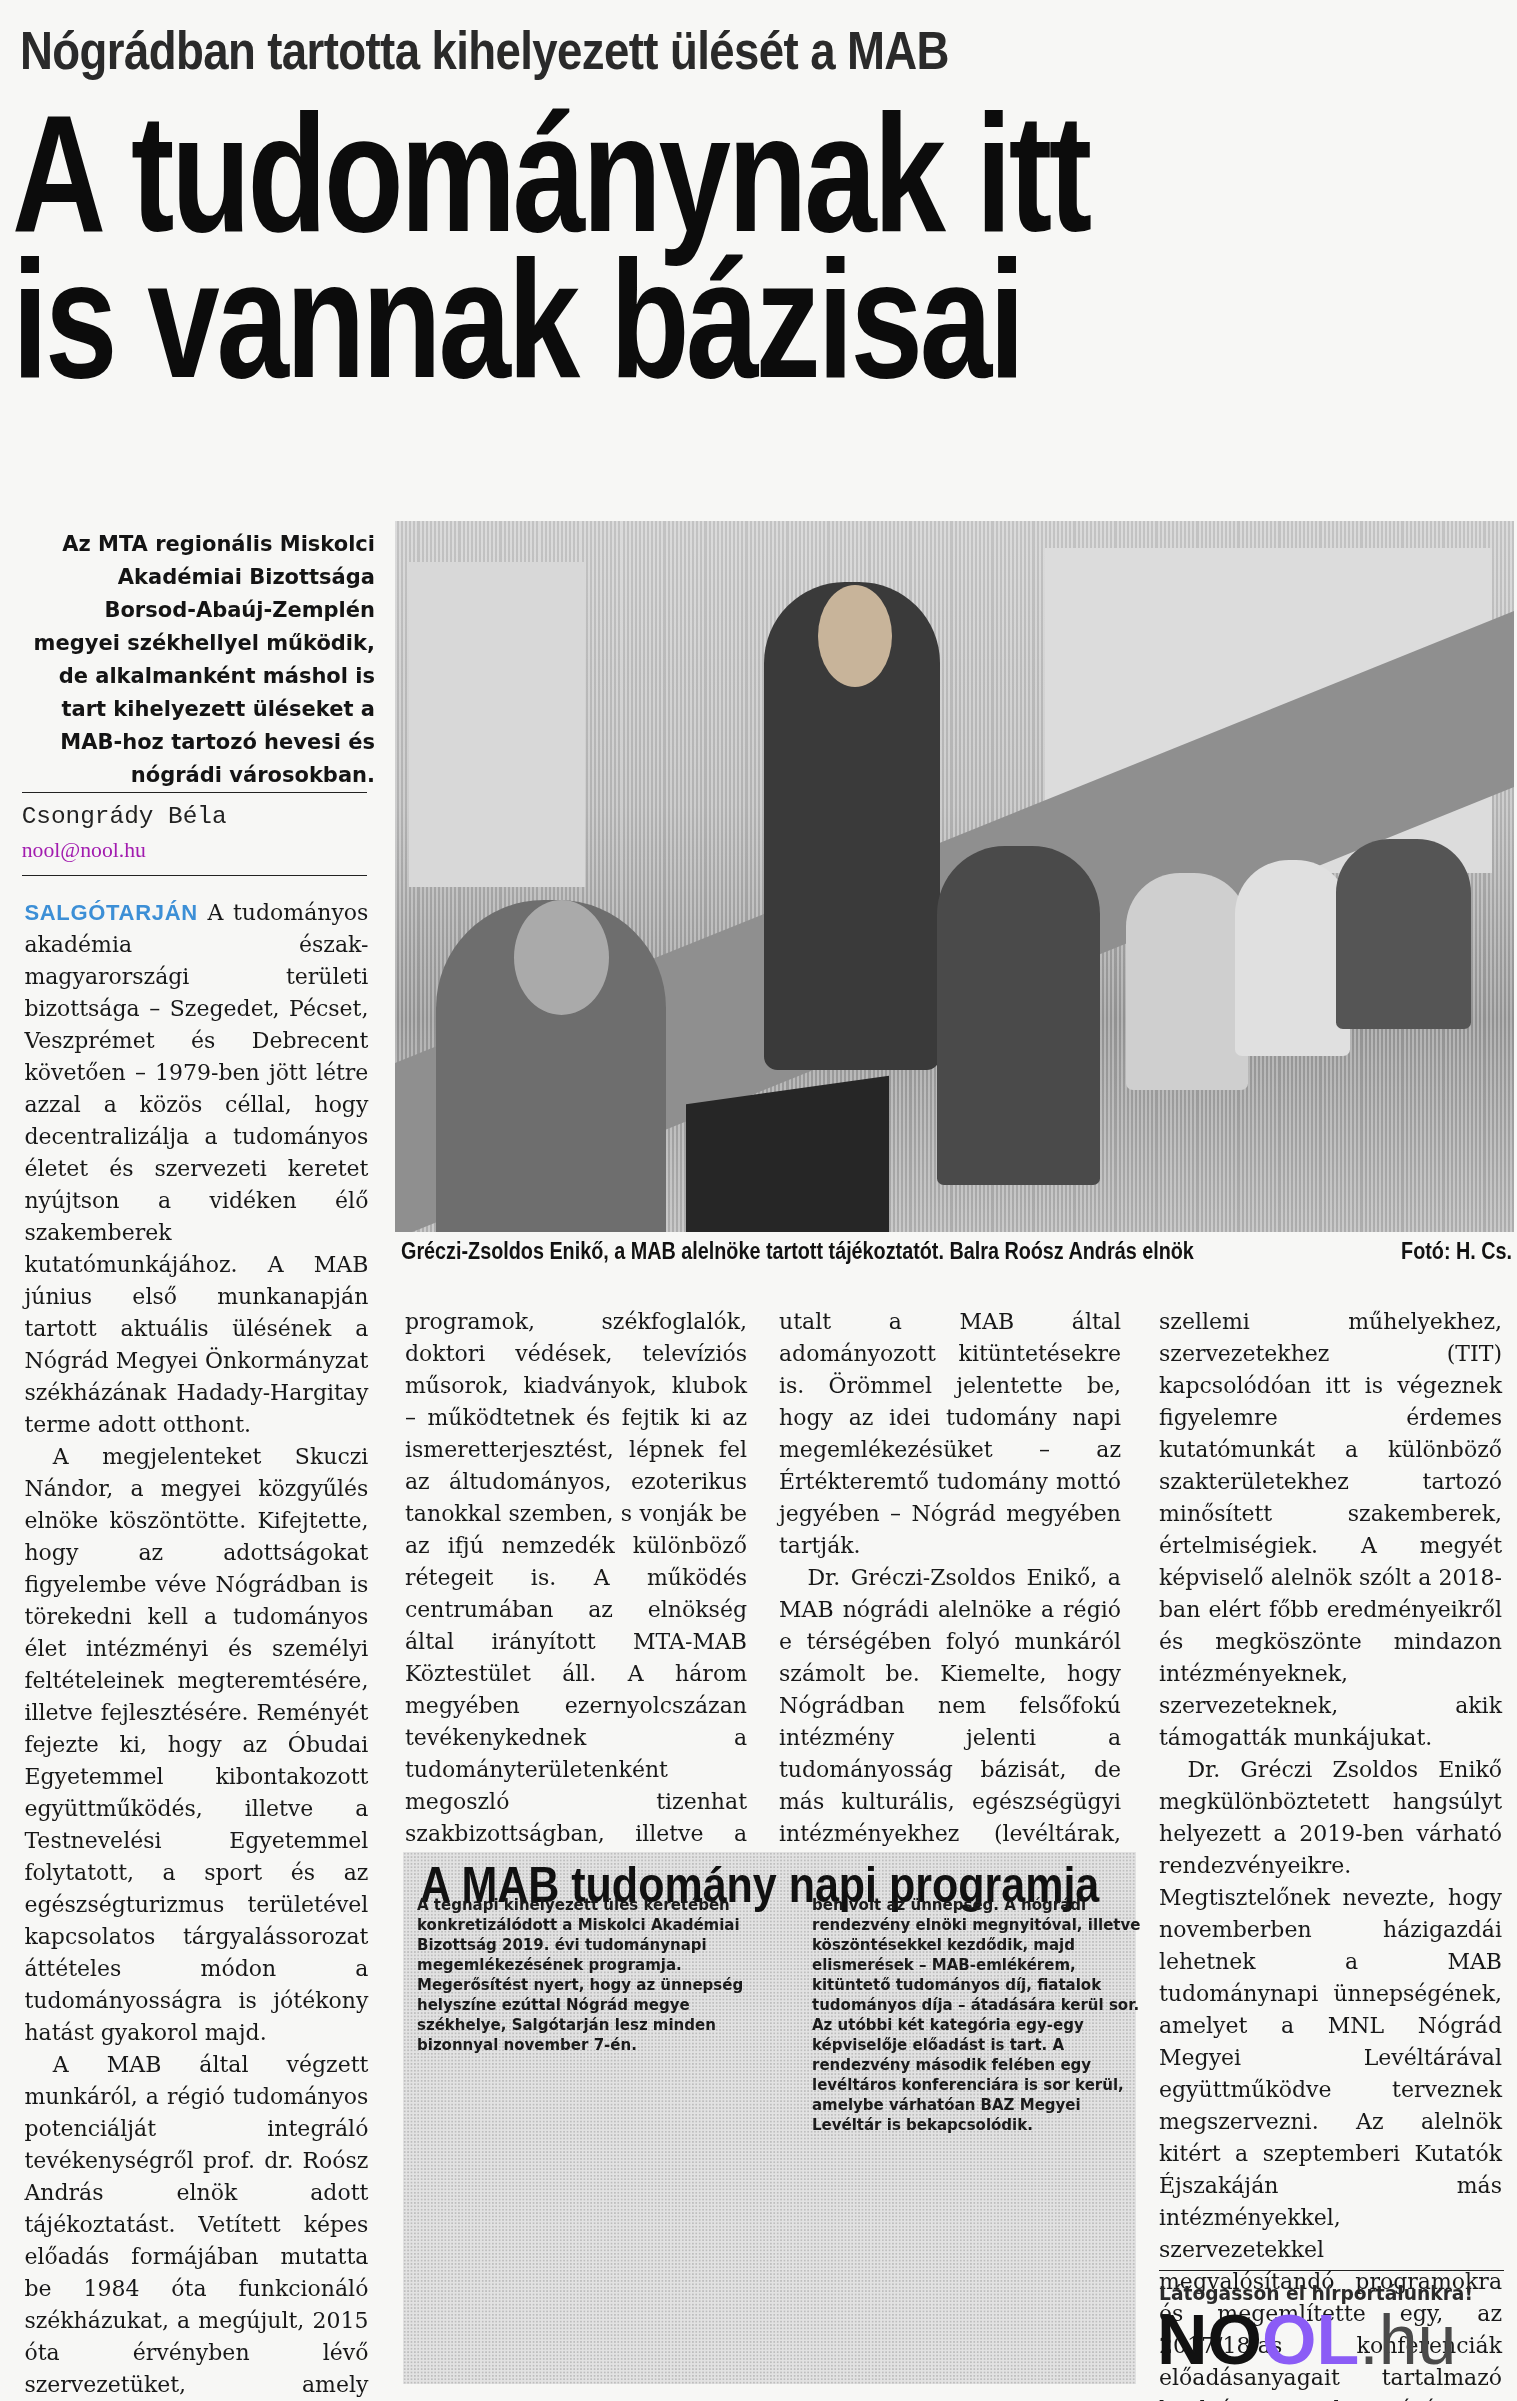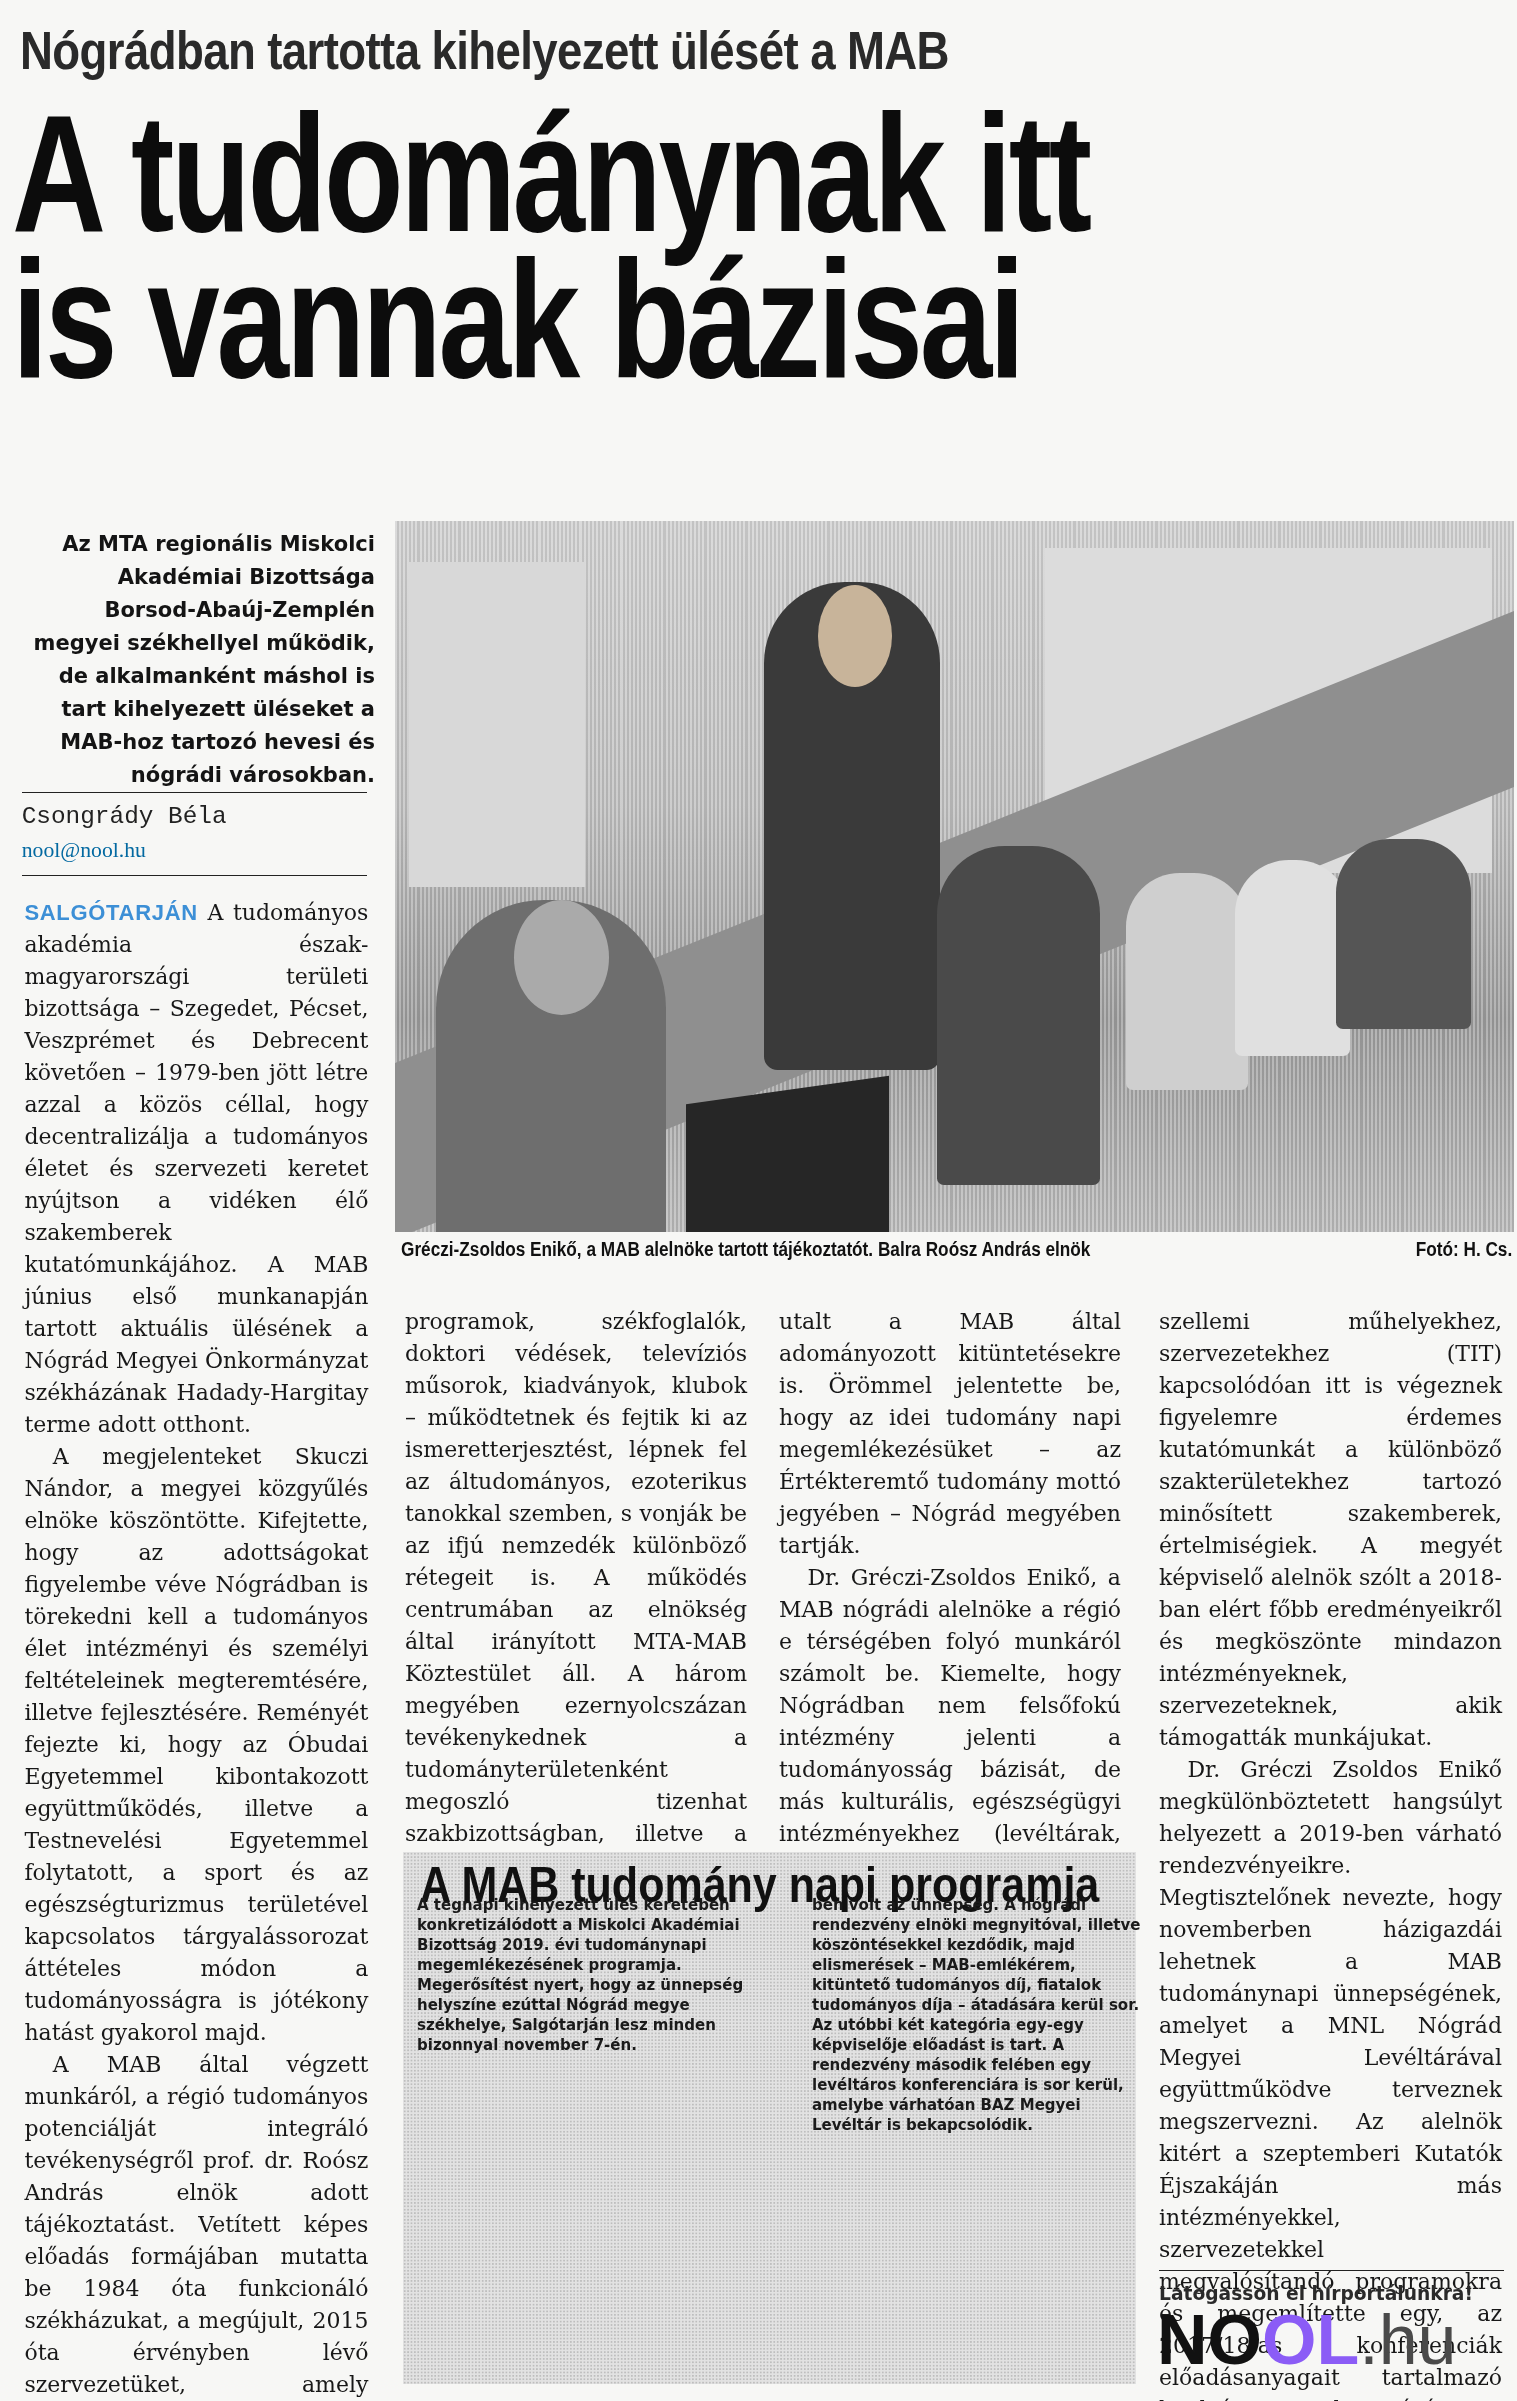--- a/index.html
+++ b/index.html
@@ -24,33 +24,33 @@
     transform:scaleX(0.78); transform-origin:left top;
   }
   .headline div { white-space:nowrap; }
   .lead {
     left:23px; top:528px; width:352px;
     font-family:"DejaVu Sans", sans-serif; font-weight:bold;
     font-size:21px; line-height:33px; color:#141414;text-align:right;
   }
   .byline-rule { left:21.7px; width:345px; height:1.4px; background:#222; }
   .byline-name { left:21.7px; top:803px; font-family:Liberation Mono, monospace; font-size:24.4px; color:#222; }
-  .byline-mail { left:21.7px; top:838px; font-family:"Liberation Serif", serif; font-size:21.7px; color:#0369a1; }
+  .byline-mail { left:21.7px; top:838px; font-family:"Liberation Serif", serif; font-size:21.7px; color:#a21caf; }
   .photo {
     left:395px; top:521px; width:1119px; height:711px;
     background:
       repeating-linear-gradient(90deg, rgba(255,255,255,0.25) 0 2px, rgba(0,0,0,0.06) 2px 4.1px),
       linear-gradient(180deg,#cfcfcf 0%,#bdbdbd 40%,#9a9a9a 70%,#b8b8b8 100%);
     overflow:hidden;
   }
   .photo .shape { position:absolute; }
   .caption {
     left:401px; top:1238px; width:1111px;
     font-family:"Liberation Sans", sans-serif; font-weight:bold;
-    font-size:20px; color:#111; white-space:nowrap;
+    font-size:23px; color:#111; white-space:nowrap;
   }
   .caption .cap-text { display:inline-block; transform:scaleX(0.86); transform-origin:left; }
   .caption .credit { position:absolute; right:0; top:0; transform:scaleX(0.86); transform-origin:right; }
   .col {
     font-family:"DejaVu Serif", serif; font-size:22px; line-height:32px;
     text-align:justify; hyphens:manual; color:#181818;
   }
   .col p { margin:0; text-indent:0; }
   .col p.ind { text-indent:28.4px; }
   .dateline { font-family:"Liberation Sans", sans-serif; font-weight:bold; color:#3c8fd6; letter-spacing:0.7px; }

